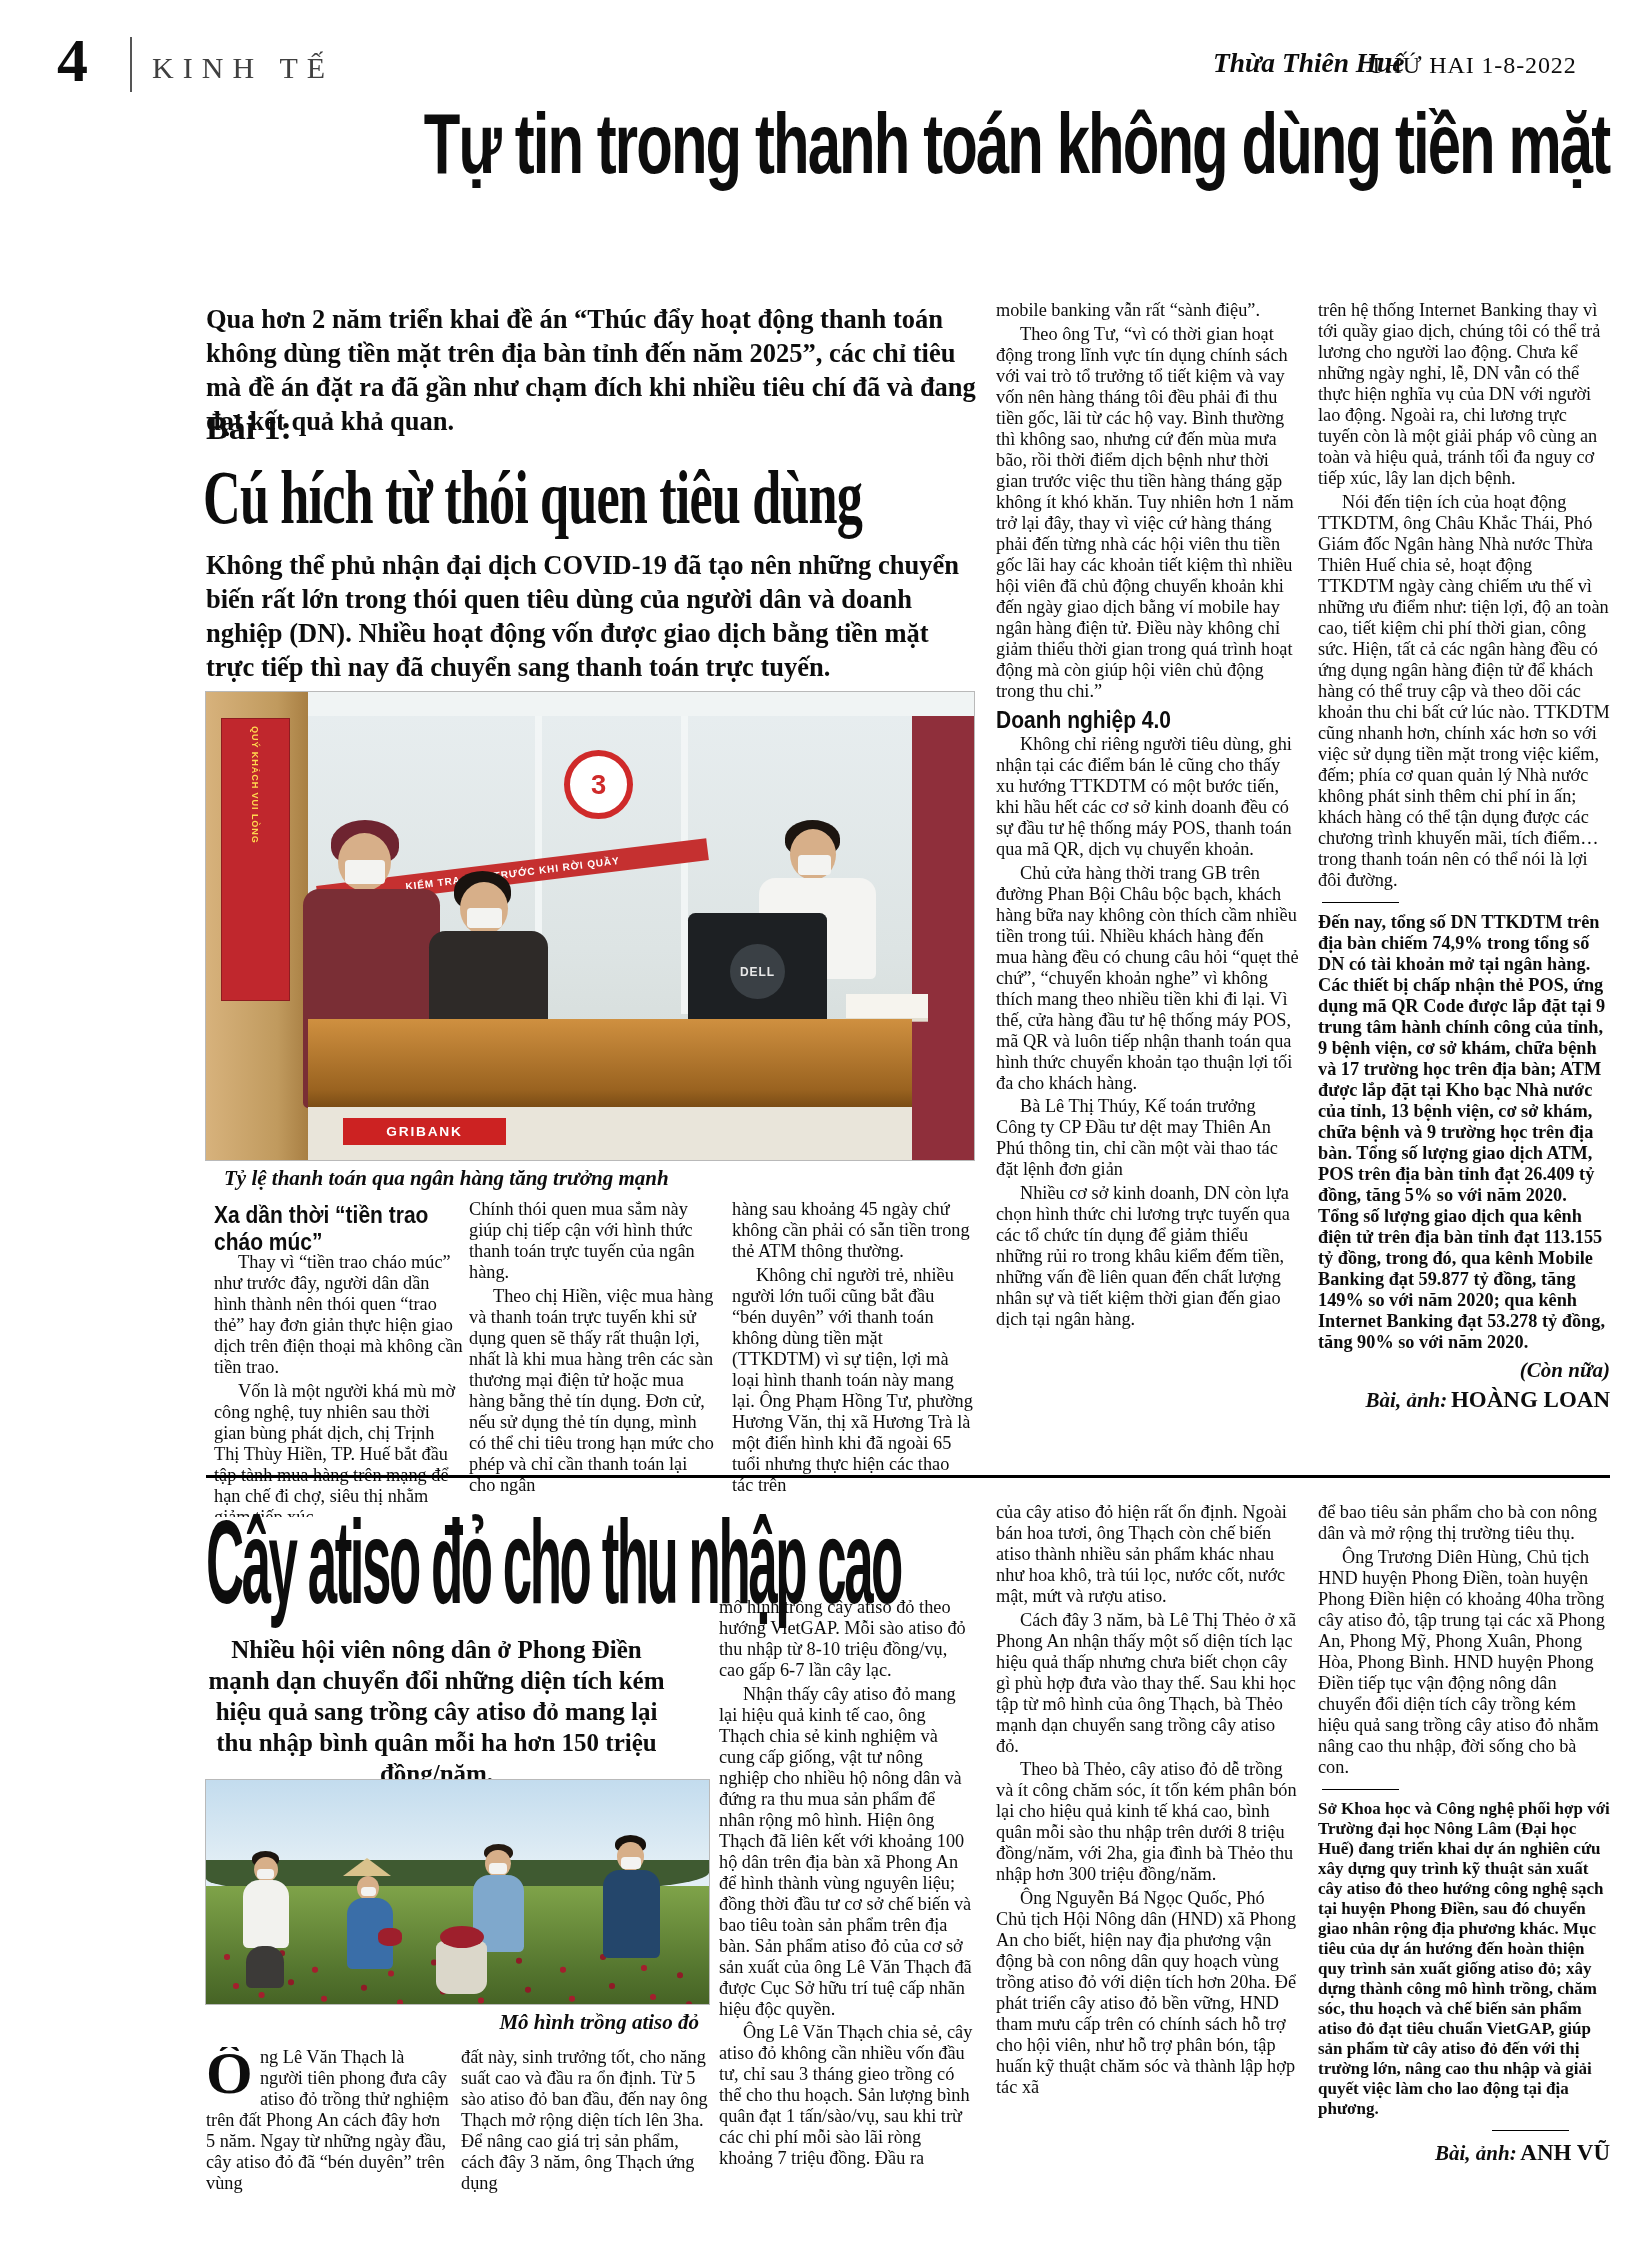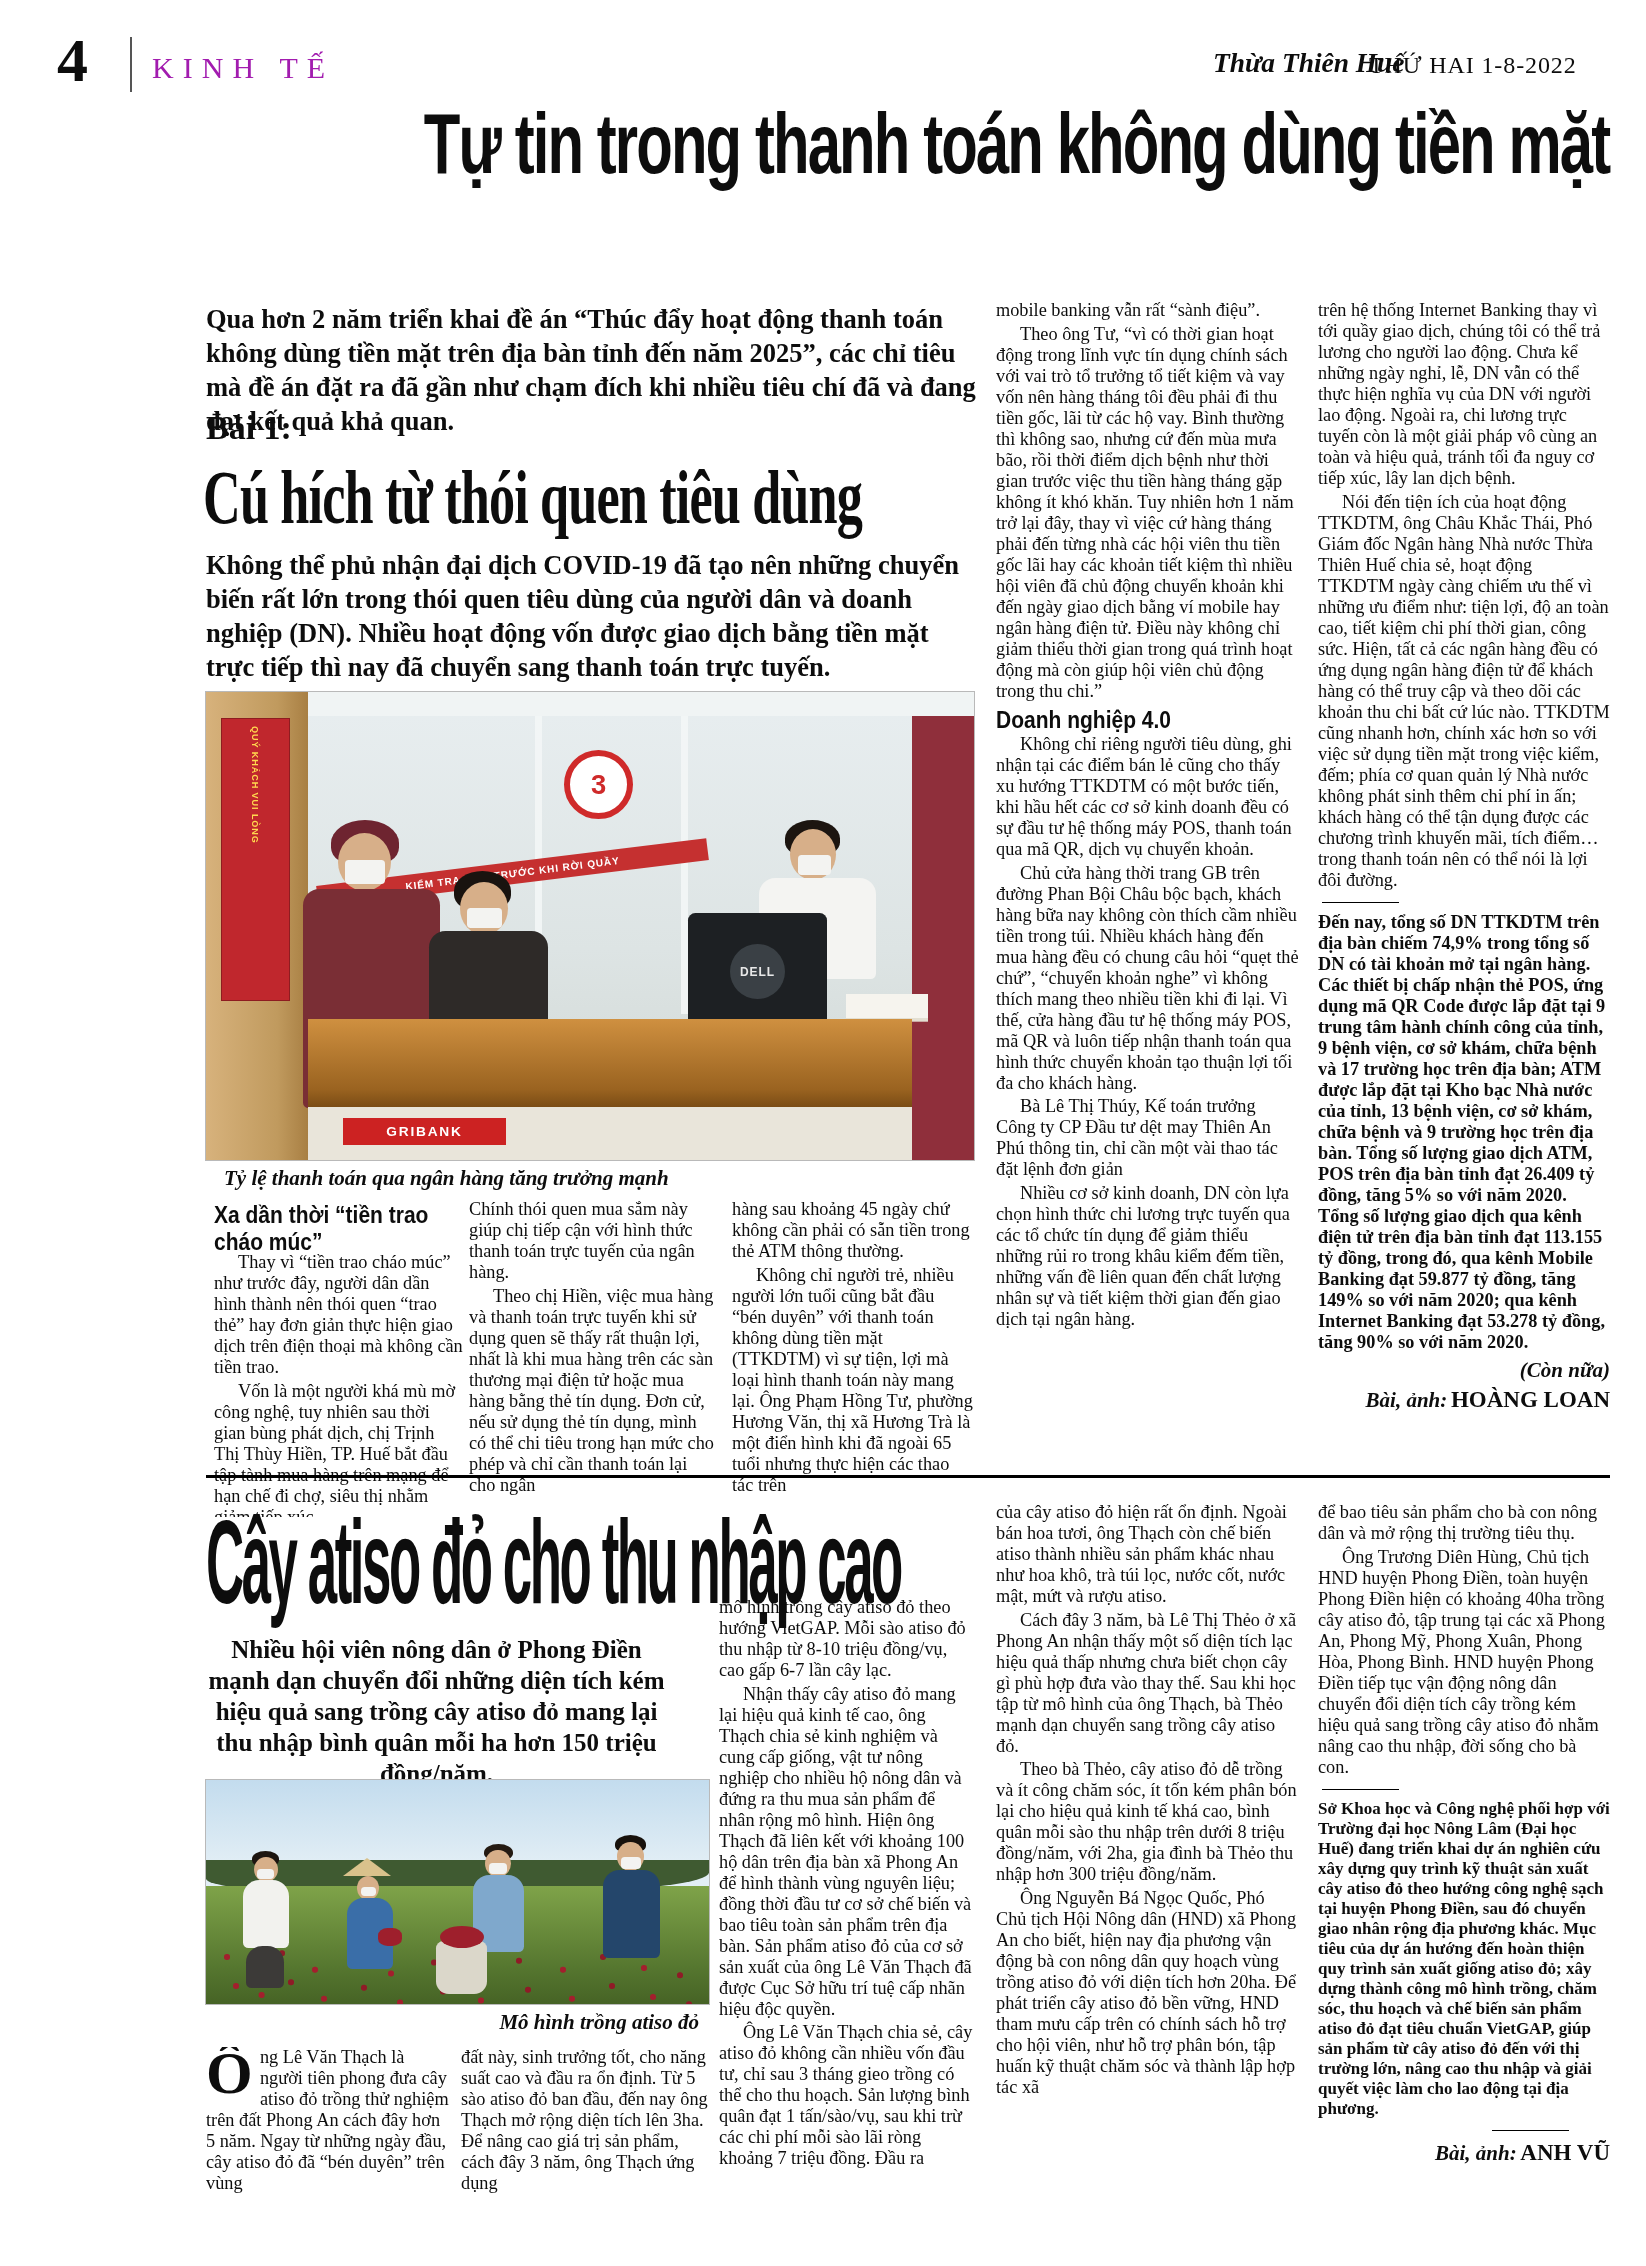--- a/index.html
+++ b/index.html
@@ -3,21 +3,21 @@
 <meta charset="utf-8">
 <style>
   html,body{margin:0;padding:0;background:#e9e9e9;}
   .page{position:relative;width:1647px;height:2267px;background:#ffffff;margin:0 auto;
         font-family:"Liberation Serif",serif;color:#0d0d0d;overflow:hidden;}
   .abs{position:absolute;}
 
   
   .page-num{font-weight:bold;font-size:62px;line-height:1;font-family:"Liberation Serif",serif;}
   .mast-rule{width:1.8px;background:#555;}
-  .section-label{font-size:30px;letter-spacing:9.1px;color:#a21caf;}
+  .section-label{font-size:30px;letter-spacing:9.1px;color:#404040;}
   .brand{font-weight:bold;font-style:italic;font-size:27.4px;}
   .issue-date{font-size:24px;letter-spacing:0.9px;}
 
   
   .h-cond{display:inline-block;font-family:"Liberation Sans",sans-serif;font-weight:800;
           white-space:nowrap;transform-origin:left top;}
   .headline1-wrap{text-align:right;}
   .headline1{font-size:57px;letter-spacing:-1.8px;transform:scale(1.05,1.5);transform-origin:center top;}
   .headline2{font-size:80px;letter-spacing:-3.7px;transform:scale(0.66,1.48);}
   .subheadline{display:inline-block;font-family:"Liberation Serif",serif;font-weight:bold;

